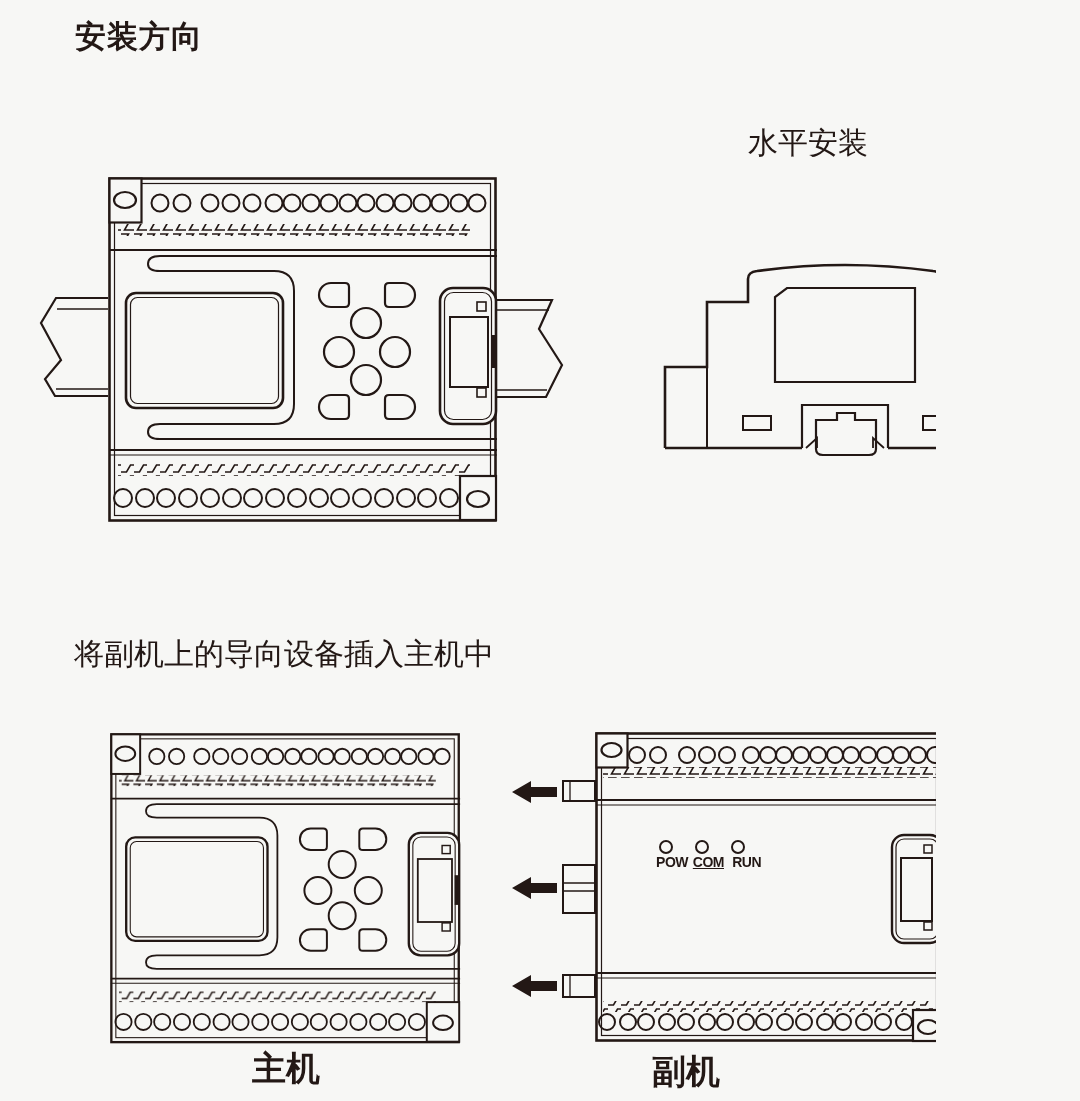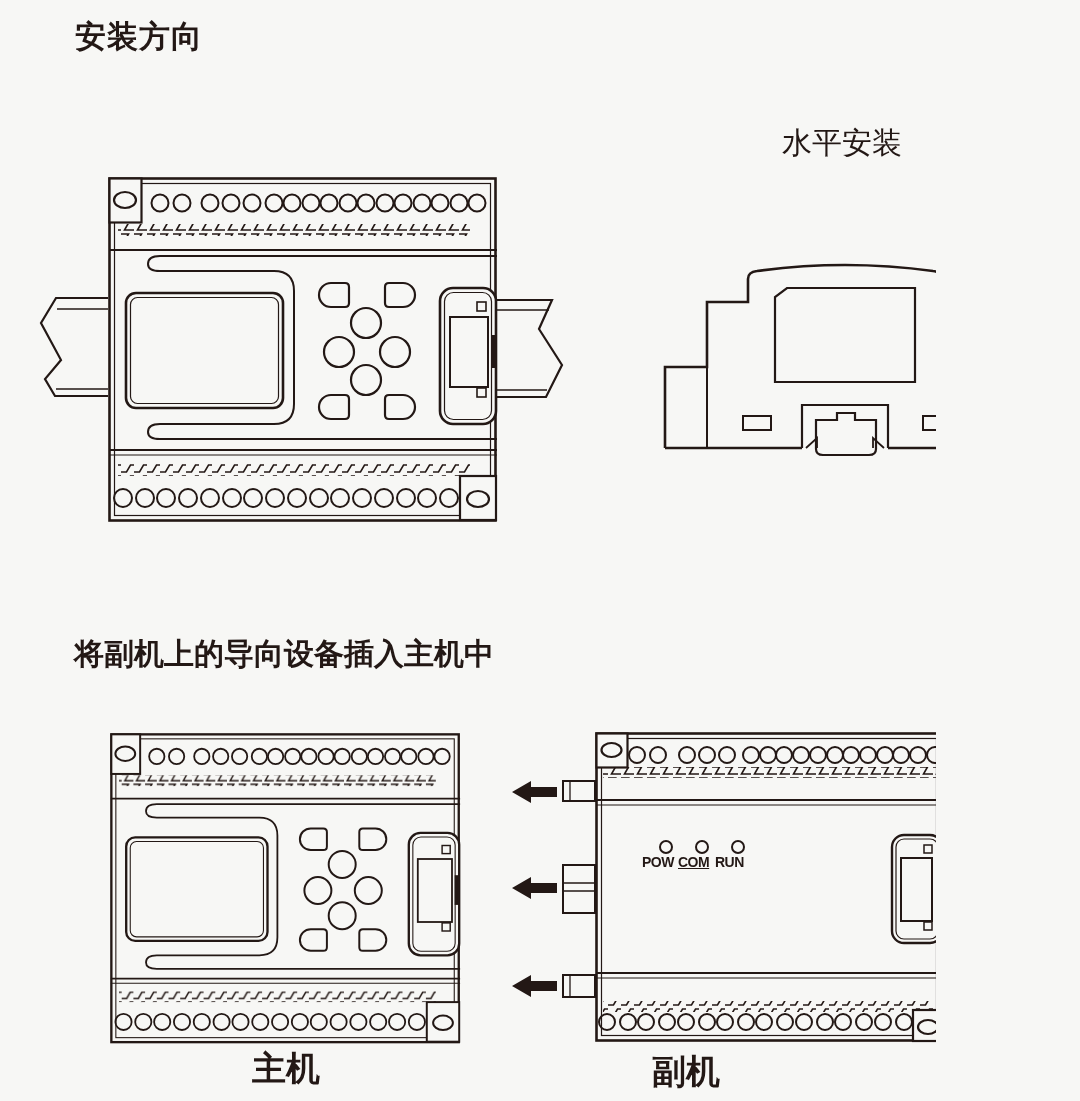--- a/index.html
+++ b/index.html
@@ -4,24 +4,24 @@
 <style>
   html,body{margin:0;padding:0;background:#f7f7f5;}
   .page{
     position:relative;width:936px;height:1101px;background:#f7f7f5;
     font-family:"Liberation Sans",sans-serif;color:#231815;overflow:hidden;
   }
   .art{position:absolute;left:0;top:0;}
   .t{position:absolute;white-space:nowrap;line-height:1.1;}
   .title{left:75px;top:20px;font-size:31px;font-weight:600;letter-spacing:1px;}
   .lbl-std{left:158px;top:126px;font-size:30px;font-weight:500;}
-  .lbl-hor{left:782px;top:126px;font-size:30px;font-weight:500;}
+  .lbl-hor{left:748px;top:126px;font-size:30px;font-weight:500;}
   .conn-h{left:74px;top:587px;font-size:30px;font-weight:500;}
-  .conn-i{left:74px;top:637px;font-size:30px;font-weight:700;}
-  .led-label{top:855px;width:46px;text-align:left;font-size:14px;font-weight:600;letter-spacing:-0.5px;}
+  .conn-i{left:74px;top:637px;font-size:30px;font-weight:400;}
+  .led-label{top:855px;width:46px;text-align:right;font-size:14px;font-weight:600;letter-spacing:-0.5px;}
   .led-pow{left:642px;}
   .led-com{left:678px;text-decoration:underline;}
   .led-run{left:715px;}
   .unit-label{font-family:"Liberation Serif",serif;font-weight:700;font-size:34px;margin-left:36px;}
   .unit-main{left:216px;top:1050px;}
   .unit-sub{left:616px;top:1053px;}
 </style>
 </head>
 <body>
 

